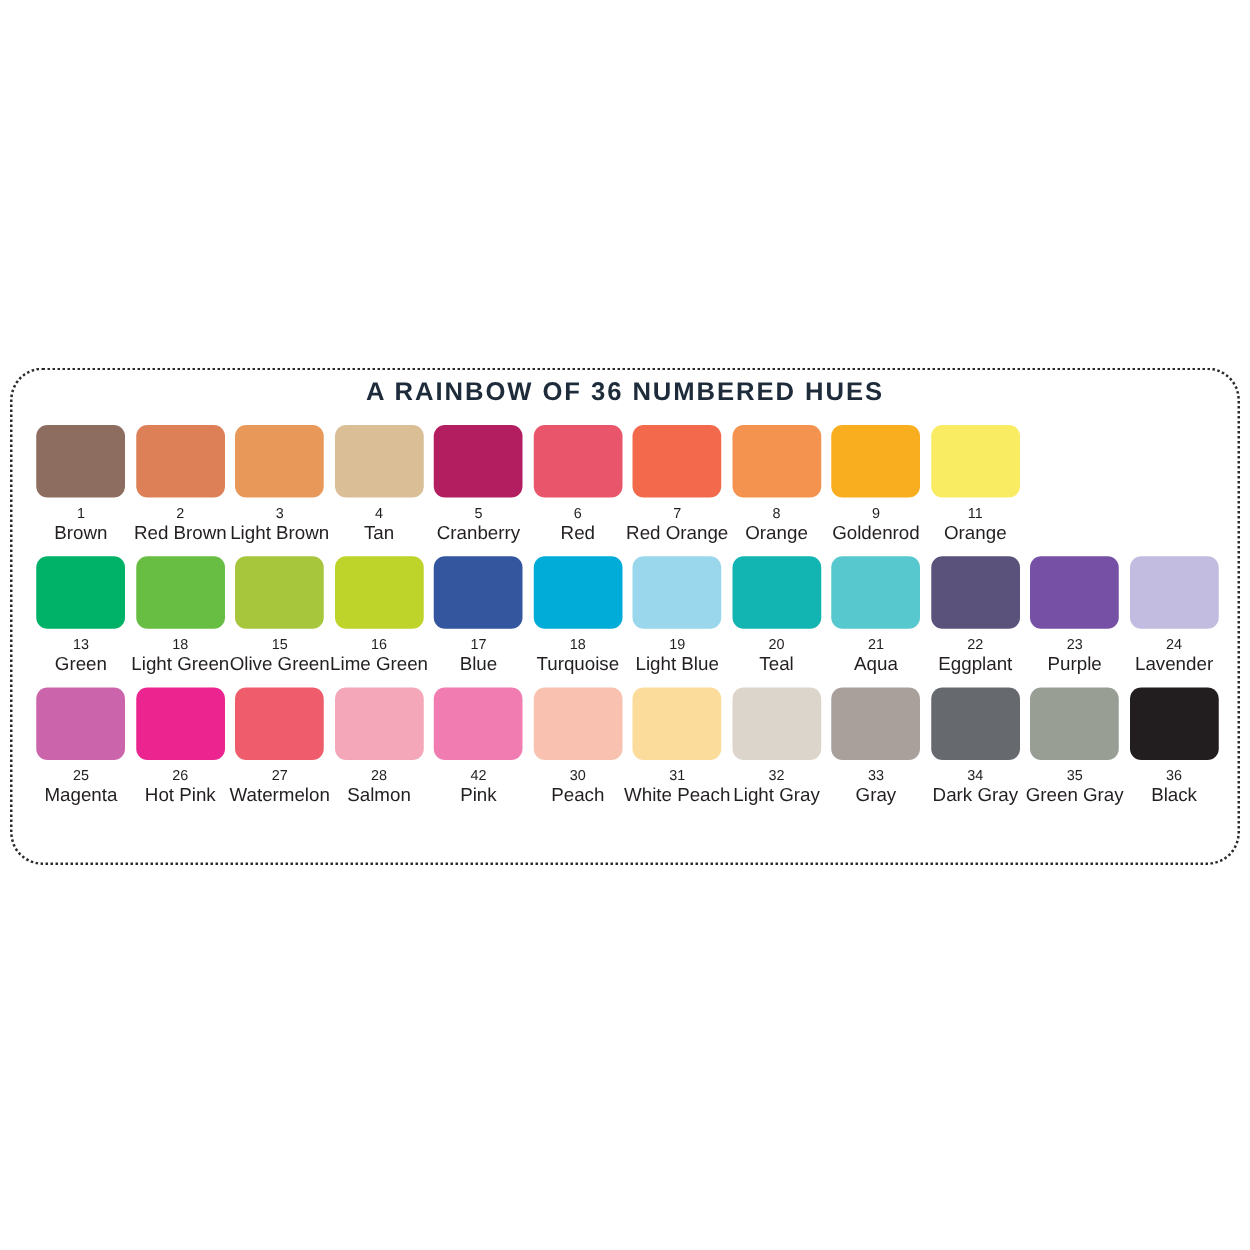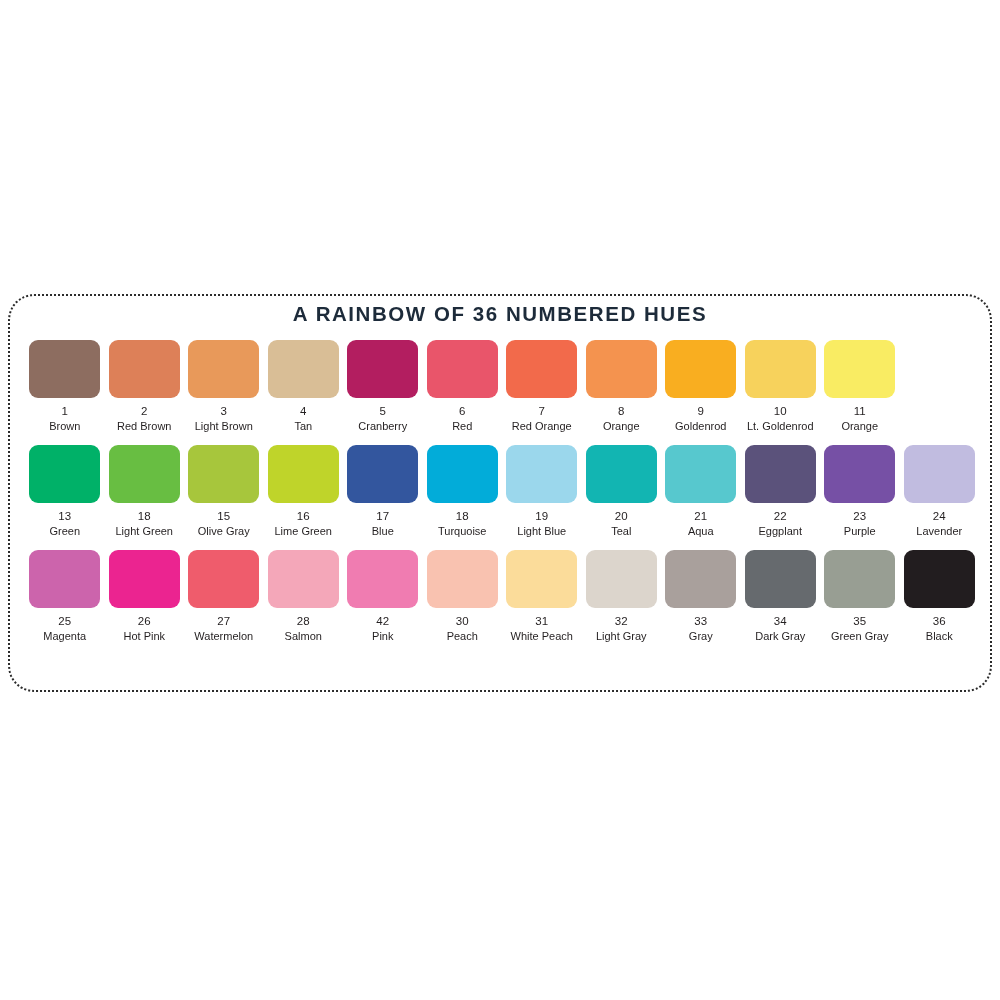--- a/index.html
+++ b/index.html
@@ -77,21 +77,21 @@
   .swatch-number {
     margin-top: 7px;
     font-size: 11.5px;
     color: #231f20;
     line-height: 13px;
     text-align: center;
   }
 
   .swatch-name {
     margin-top: 2px;
-    font-size: 11px;
+    font-size: 15px;
     color: #231f20;
     line-height: 13px;
     text-align: left;
     white-space: nowrap;
   }
 </style>
 </head>
 <body>
 
 <div id="stage">
@@ -140,45 +140,40 @@
             <div class="swatch-chip" style="background-color: rgb(244, 147, 79);"></div>
             <div class="swatch-number">8</div>
             <div class="swatch-name">Orange</div>
           </div>
           <div class="swatch-cell">
             <div class="swatch-chip" style="background-color: rgb(249, 174, 32);"></div>
             <div class="swatch-number">9</div>
             <div class="swatch-name">Goldenrod</div>
           </div>
           <div class="swatch-cell">
-            <div class="swatch-chip" style="background-color: rgb(247, 210, 92);"></div>
-            <div class="swatch-number">10</div>
-            <div class="swatch-name">Lt. Goldenrod</div>
-          </div>
-          <div class="swatch-cell">
             <div class="swatch-chip" style="background-color: rgb(249, 236, 99);"></div>
             <div class="swatch-number">11</div>
             <div class="swatch-name">Orange</div>
           </div>
         </div>
         <div class="swatch-row">
           <div class="swatch-cell">
             <div class="swatch-chip" style="background-color: rgb(0, 177, 104);"></div>
             <div class="swatch-number">13</div>
             <div class="swatch-name">Green</div>
           </div>
           <div class="swatch-cell">
             <div class="swatch-chip" style="background-color: rgb(104, 190, 66);"></div>
             <div class="swatch-number">18</div>
             <div class="swatch-name">Light Green</div>
           </div>
           <div class="swatch-cell">
             <div class="swatch-chip" style="background-color: rgb(167, 198, 60);"></div>
             <div class="swatch-number">15</div>
-            <div class="swatch-name">Olive Gray</div>
+            <div class="swatch-name">Olive Green</div>
           </div>
           <div class="swatch-cell">
             <div class="swatch-chip" style="background-color: rgb(191, 212, 42);"></div>
             <div class="swatch-number">16</div>
             <div class="swatch-name">Lime Green</div>
           </div>
           <div class="swatch-cell">
             <div class="swatch-chip" style="background-color: rgb(51, 86, 158);"></div>
             <div class="swatch-number">17</div>
             <div class="swatch-name">Blue</div>

